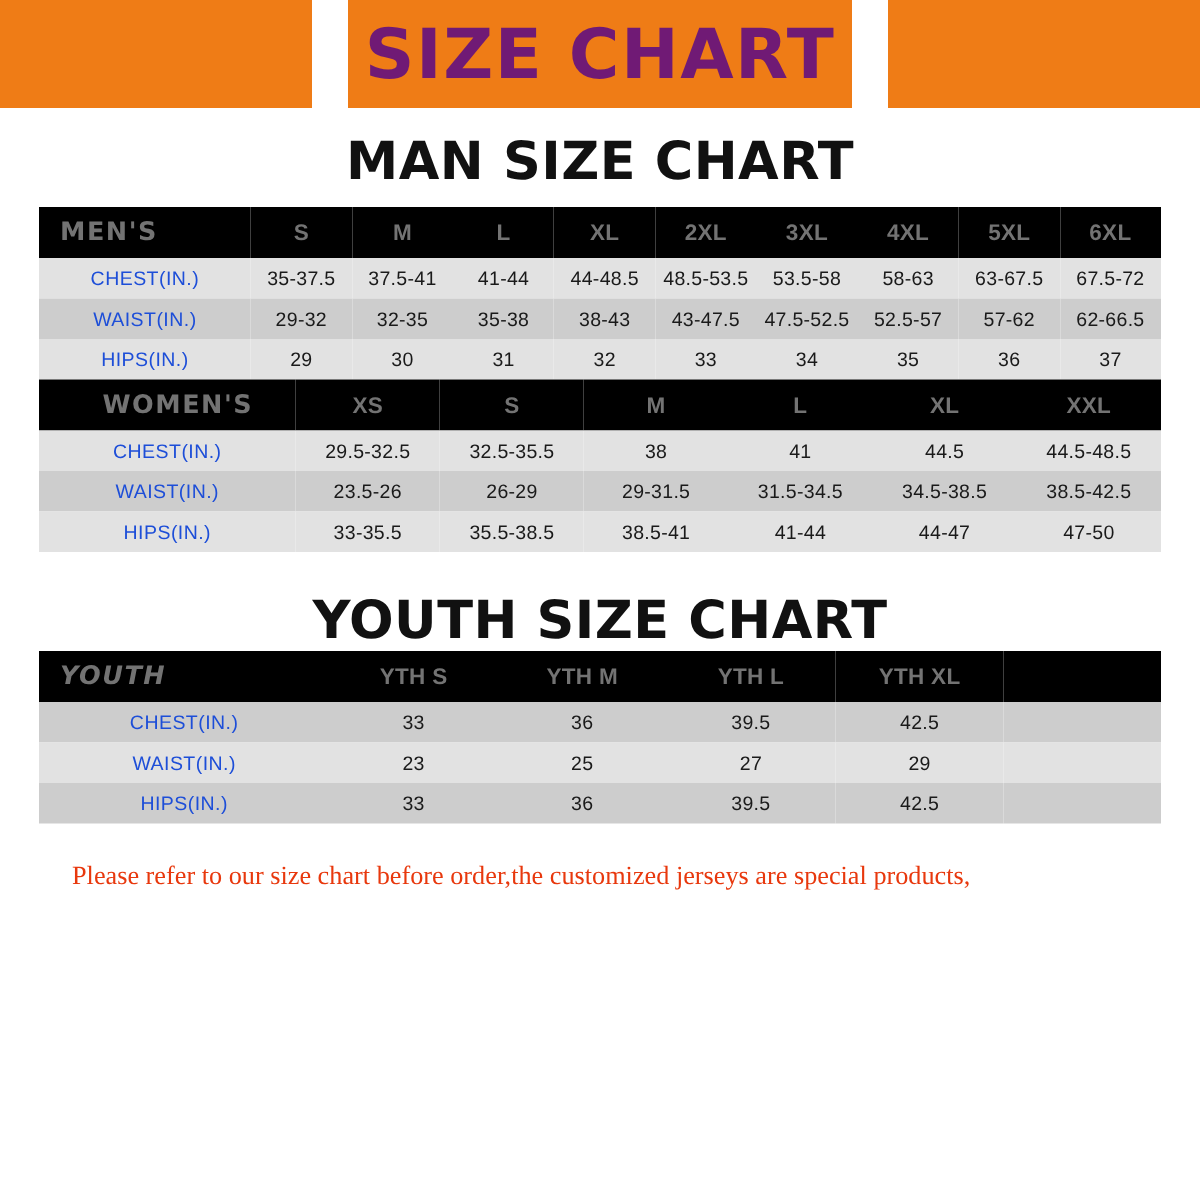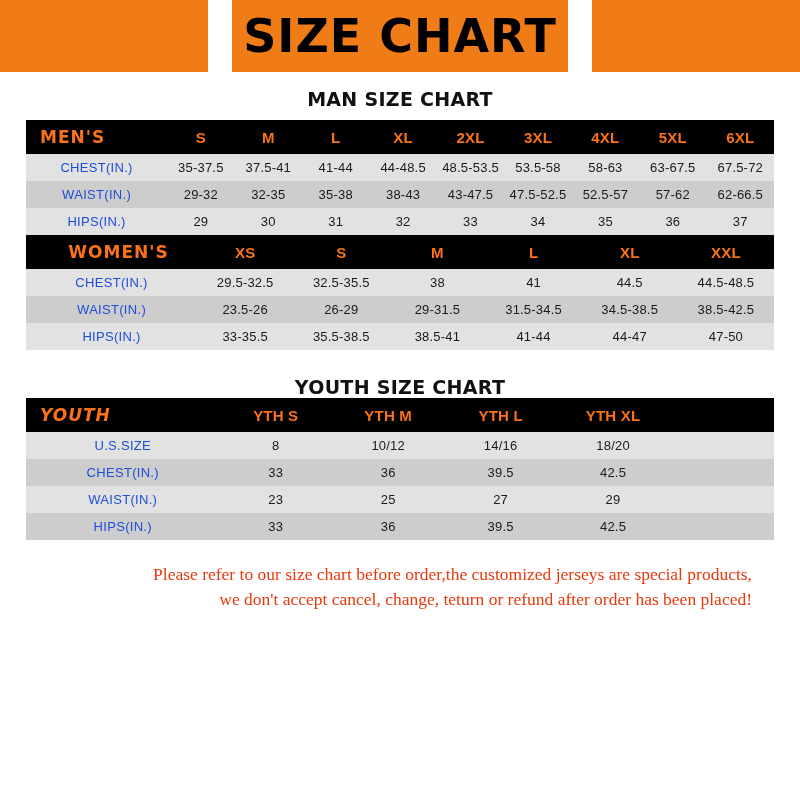--- a/index.html
+++ b/index.html
@@ -27,21 +27,21 @@
     background: #ef7c16;
     display: flex;
     align-items: center;
     justify-content: center;
   }
   .header-band .title {
     font-family: "DejaVu Sans", sans-serif;
     font-weight: bold;
     font-size: 46px;
     letter-spacing: 1px;
-    color: #000000;
+    color: #701a75;
     line-height: 1;
   }
   .white-gap {
     position: absolute;
     top: 0;
     bottom: 0;
     width: 24px;
     background: #ffffff;
   }
   .white-gap.left { left: 208px; }
@@ -49,21 +49,21 @@
 
   .content {
     padding: 0 26px;
     box-sizing: border-box;
   }
 
   .section-title {
     text-align: center;
     font-family: "DejaVu Sans", sans-serif;
     font-weight: bold;
-    font-size: 19px;
+    font-size: 35px;
     color: #111111;
     letter-spacing: 0.3px;
   }
   .t1 { margin: 16px 0 10px 0; }
   .t2 { margin: 22px 0 10px 0; }
   .t3 { margin: 26px 0 0 0; }
 
   table.size-table {
     width: 100%;
     border-collapse: collapse;
@@ -76,21 +76,21 @@
     font-size: 13px;
     color: #1a1a1a;
     padding: 0;
     height: 27px;
     vertical-align: middle;
     font-weight: normal;
     letter-spacing: 0.2px;
   }
   table.size-table thead th {
     background: #000000;
-    color: #f97316;
+    color: #737373;
     font-weight: bold;
     height: 34px;
     font-size: 15px;
   }
   table.size-table thead th.corner {
     text-align: left;
     padding-left: 14px;
     font-family: "DejaVu Sans", sans-serif;
     font-size: 17px;
     letter-spacing: 1px;
@@ -99,21 +99,21 @@
   table.size-table tbody tr.dark td { background: #cdcdcd; }
   table.size-table tbody td.rowlabel {
     font-size: 13px;
     color: #1d4ed8;
     letter-spacing: 0.3px;
   }
 
   .footer-note {
     margin-top: 22px;
     padding: 0 22px;
-    text-align: right;
+    text-align: left;
     color: #e8380d;
     font-family: "Liberation Serif", serif;
     font-size: 17.5px;
     line-height: 1.45;
   }
   .footer-note div { white-space: nowrap; }
 </style>
 </head>
 <body>
 
@@ -232,28 +232,20 @@
         <tr>
           <th class="corner" style="width:24%;font-style:italic;">YOUTH</th>
           <th>YTH S</th>
           <th>YTH M</th>
           <th>YTH L</th>
           <th>YTH XL</th>
           <th style="width:14%;"></th>
         </tr>
       </thead>
       <tbody>
-        <tr class="light">
-          <td class="rowlabel">U.S.SIZE</td>
-          <td>8</td>
-          <td>10/12</td>
-          <td>14/16</td>
-          <td>18/20</td>
-          <td></td>
-        </tr>
         <tr class="dark">
           <td class="rowlabel">CHEST(IN.)</td>
           <td>33</td>
           <td>36</td>
           <td>39.5</td>
           <td>42.5</td>
           <td></td>
         </tr>
         <tr class="light">
           <td class="rowlabel">WAIST(IN.)</td>
@@ -269,17 +261,16 @@
           <td>36</td>
           <td>39.5</td>
           <td>42.5</td>
           <td></td>
         </tr>
       </tbody>
     </table>
 
     <div class="footer-note">
       <div>Please refer to our size chart before order,the customized jerseys are special products,</div>
-      <div>we don't accept cancel, change, teturn or refund after order has been placed!</div>
     </div>
 
   </div>
 </div>
 
 </body></html>

